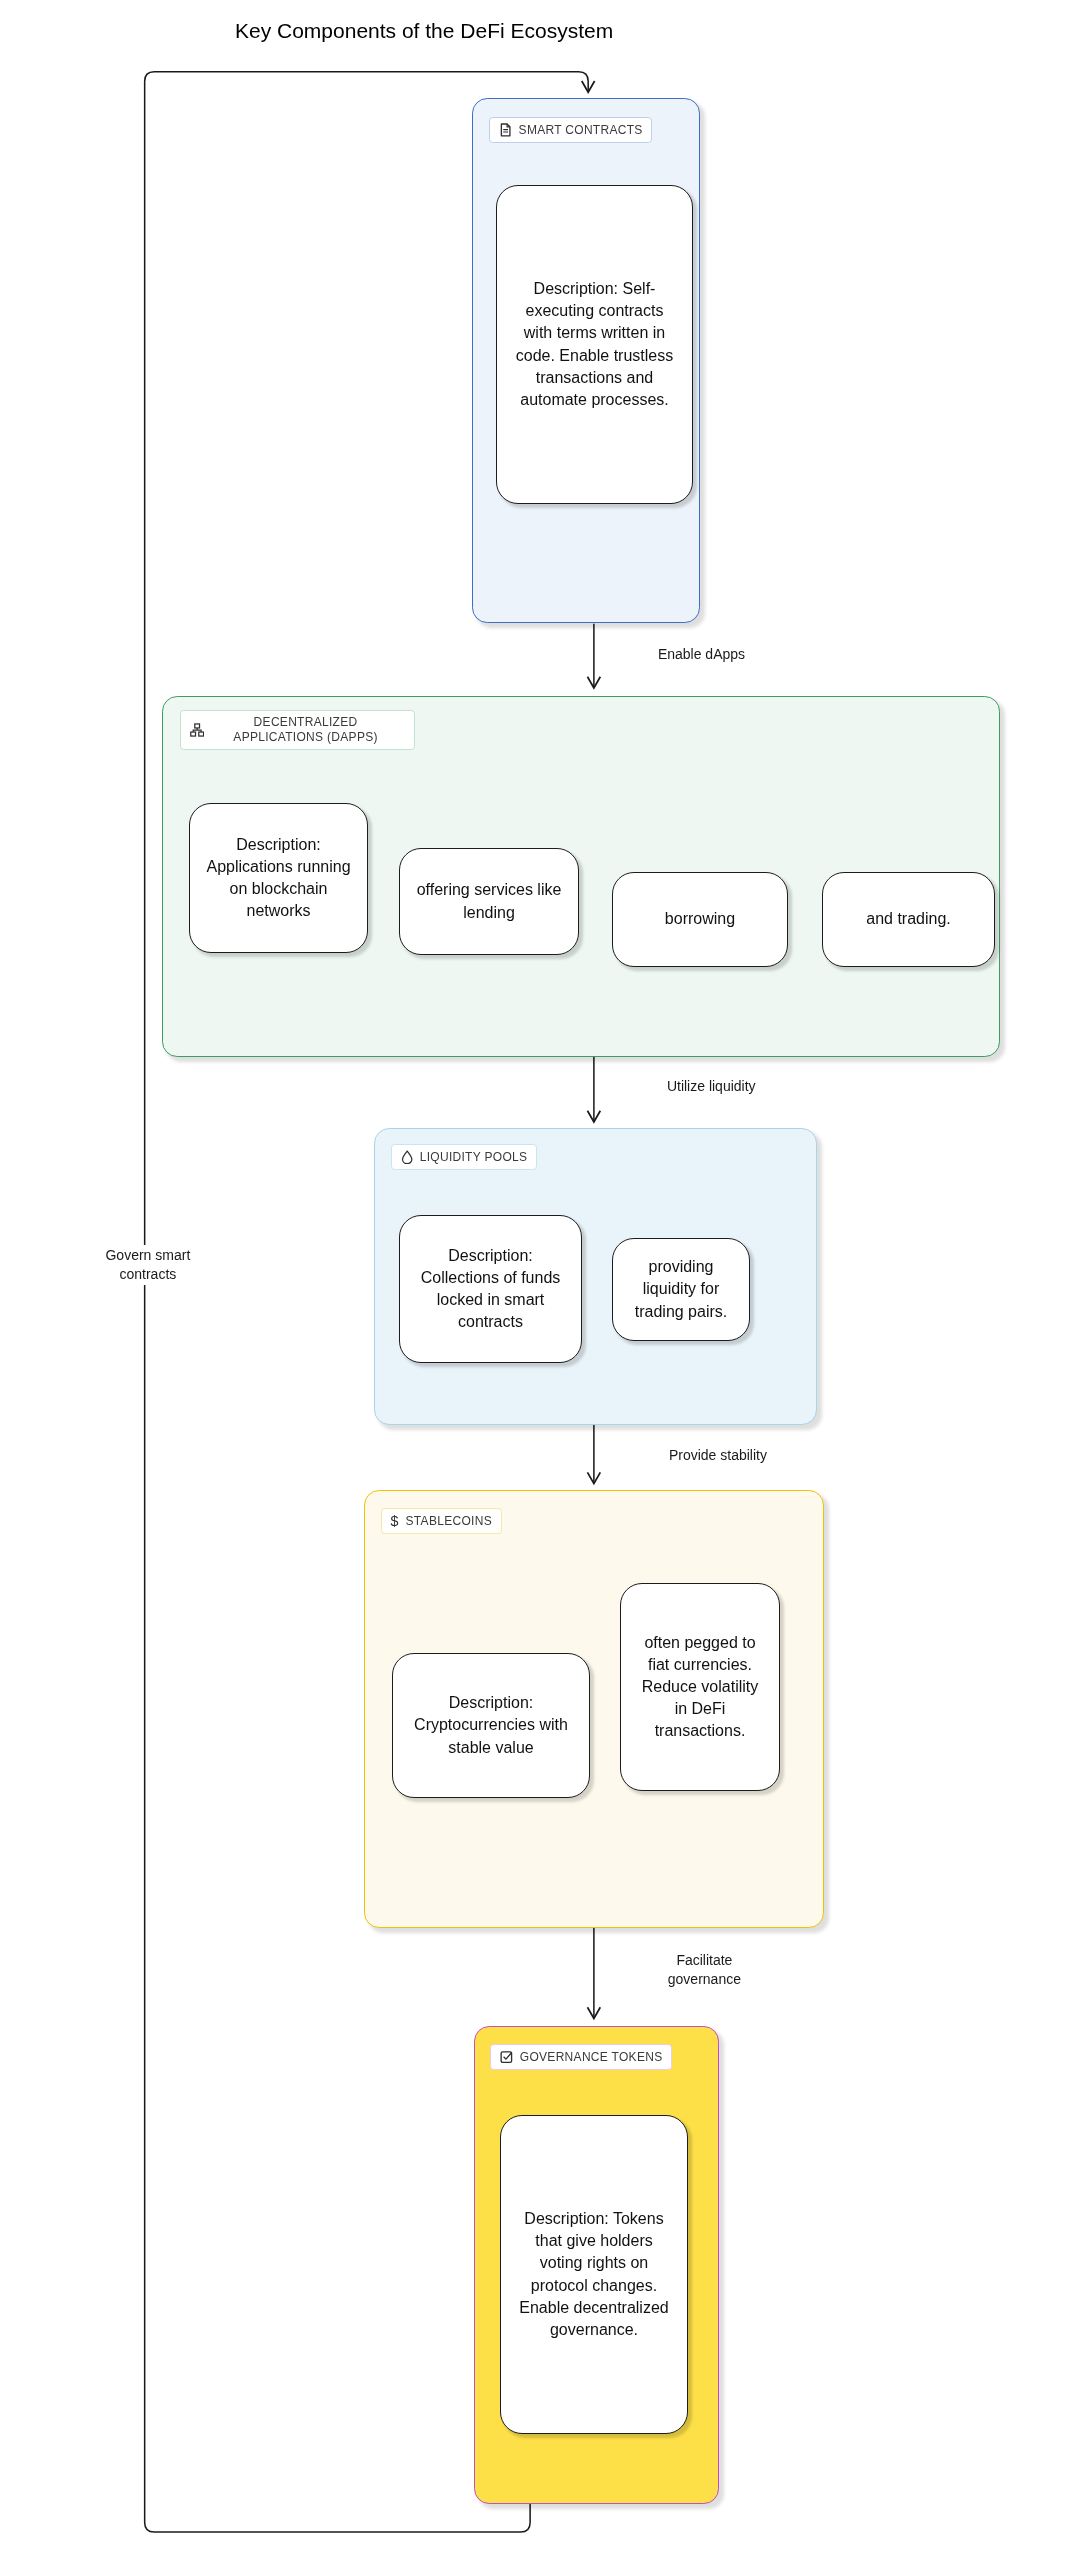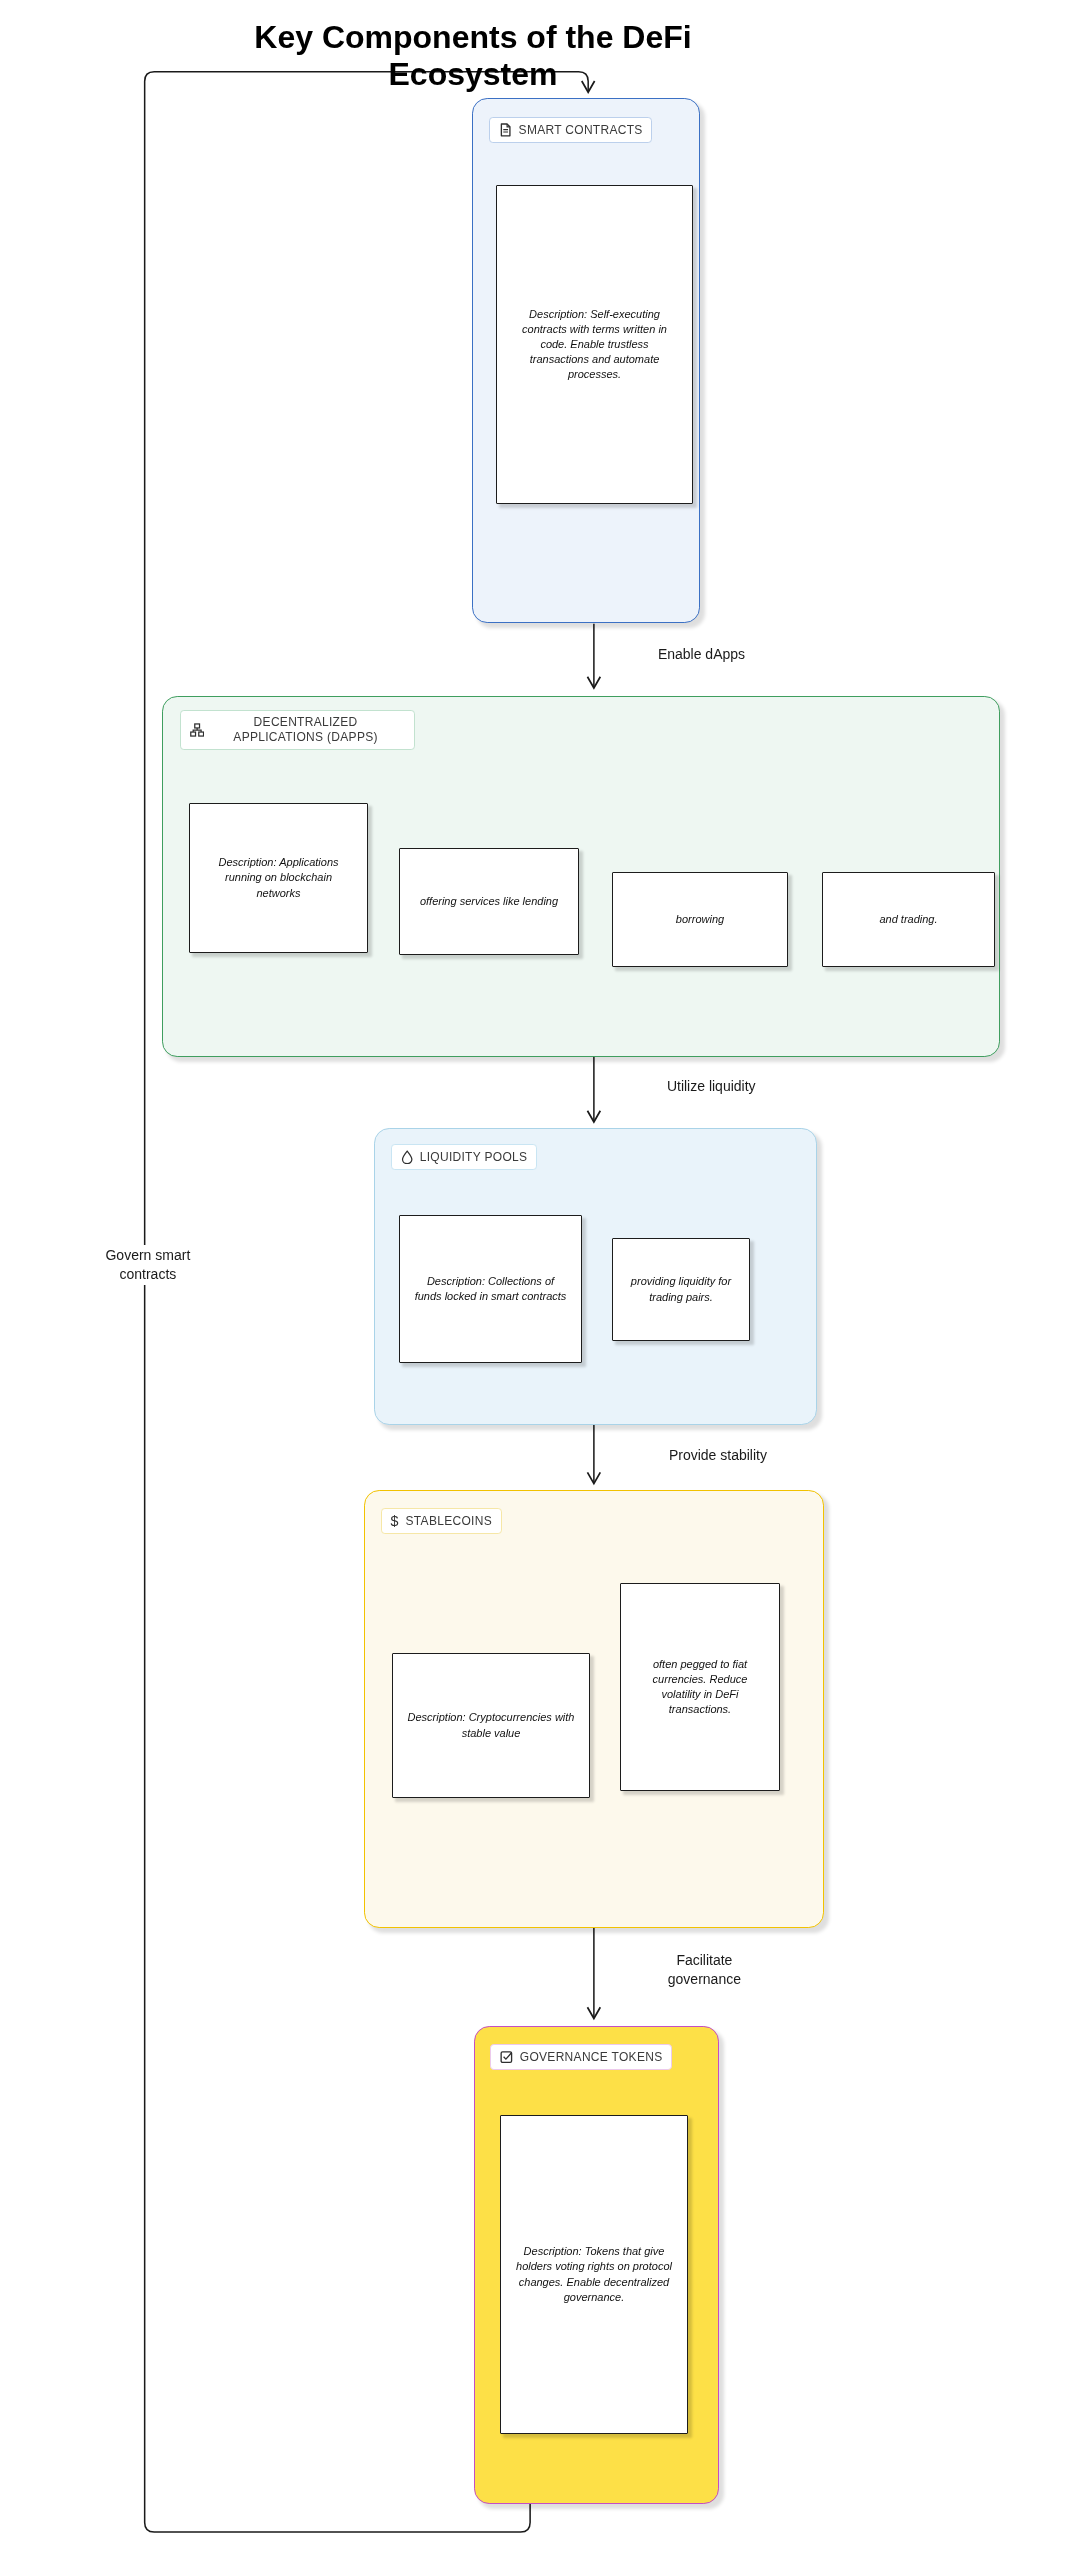--- a/index.html
+++ b/index.html
@@ -4,40 +4,40 @@
 <style>
   html,body{margin:0;padding:0;}
   body{
     width:1065px;height:2576px;position:relative;background:#ffffff;
     font-family:"Liberation Sans", sans-serif;color:#111;overflow:hidden;
   }
   .layer{position:absolute;left:0;top:0;width:1065px;height:2576px;}
   #edges-svg{z-index:1;pointer-events:none;}
   .content{z-index:2;}
   .page-title{
-    position:absolute;left:235px;top:19px;width:476px;text-align:center;
-    font-size:32px;font-weight:bold;color:#000;
+    position:absolute;left:235px;top:19px;width:476px;
+    font-size:21px;font-weight:normal;color:#000;
   }
   .container{
     position:absolute;border:1.7px solid;border-radius:15.2px;
     box-shadow:4.8px 4.8px 3.8px rgba(0,0,0,0.13);box-sizing:border-box;
   }
   .badge{
     position:absolute;background:#fff;border:1px solid;border-radius:3.8px;
     display:flex;align-items:center;gap:6.7px;padding:3.8px 8.6px;
     font-size:12px;color:#3a3a3a;letter-spacing:0.3px;box-sizing:border-box;
   }
   .badge .badge-label{white-space:nowrap;}
   .badge.wrap .badge-label{white-space:normal;text-align:center;width:190px;line-height:1.25;}
   .node{
-    position:absolute;background:#fff;border:1.5px solid #1c1c1c;border-radius:1px;
+    position:absolute;background:#fff;border:1.5px solid #1c1c1c;border-radius:22px;
     box-shadow:3.8px 3.8px 2.9px rgba(0,0,0,0.16);
     display:flex;align-items:center;justify-content:center;text-align:center;
-    font-size:11px;line-height:1.38;color:#111;
-    padding:9.5px 12.4px;box-sizing:border-box;font-style:italic;
+    font-size:16px;line-height:1.38;color:#111;
+    padding:9.5px 12.4px;box-sizing:border-box;
   }
   .edge-label{
     position:absolute;background:#ffffff;padding:1px 2.9px;font-size:14px;
     color:#1a1a1a;z-index:3;line-height:1.35;
   }
   .edge-label.center{text-align:center;}
   .icon{display:inline-flex;align-items:center;justify-content:center;flex:0 0 auto;}
   .icon svg{display:block;}
   .icon-dollar{font-size:14.3px;color:#2e2e2e;font-weight:400;}
 </style>

